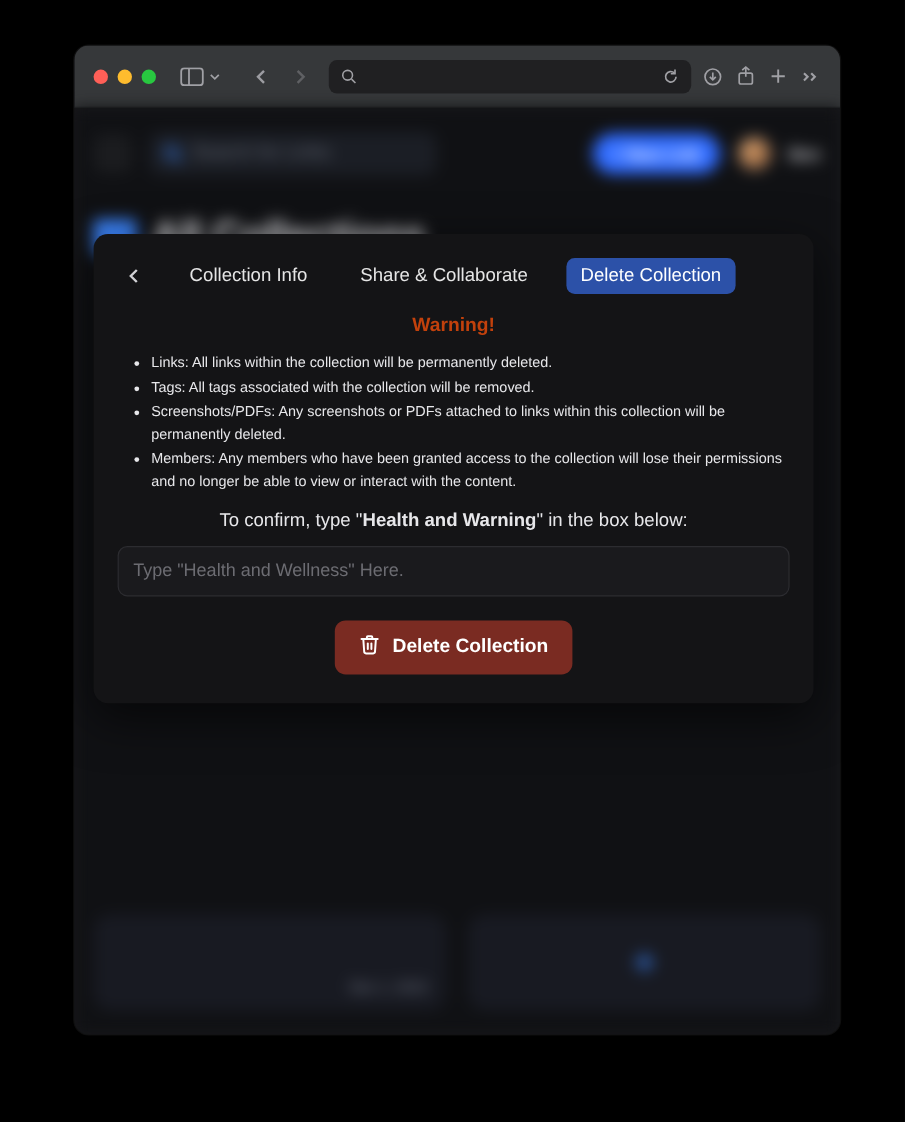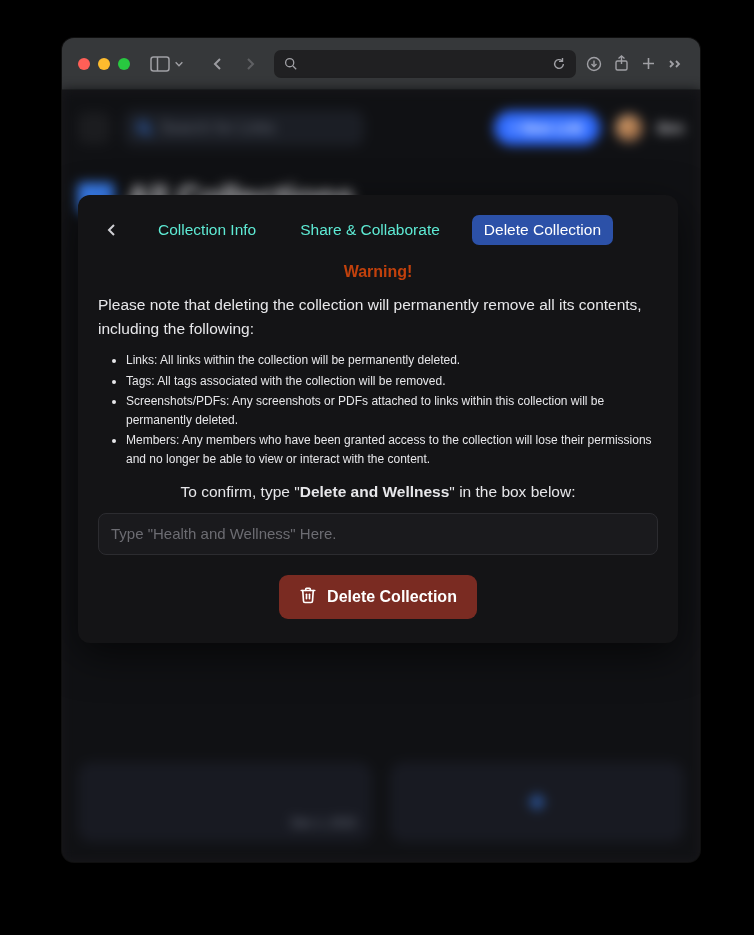--- a/index.html
+++ b/index.html
@@ -109,21 +109,21 @@
       left: 78px;
       width: 600px;
       background: #141416;
       border-radius: 12px;
       padding: 20px 20px 24px 20px;
       color: #e7e7ea;
       box-shadow: 0 12px 40px rgba(0,0,0,0.6);
     }
     .tabs { display: flex; align-items: center; gap: 20px; margin-bottom: 18px; }
     .back-btn { width: 28px; height: 28px; display:flex; align-items:center; justify-content:center; color:#d0d0d4; border-radius:6px; cursor:pointer; }
-    .tab { font-size: 15.5px; color: #5eead4; cursor:pointer; padding: 6px 12px; border-radius: 7px; white-space:nowrap; }
+    .tab { font-size: 15.5px; color: #e5e5e5; cursor:pointer; padding: 6px 12px; border-radius: 7px; white-space:nowrap; }
     .tab.active { background: #2c51a8; color: #fff; font-weight: 500; }
     .warning {
       text-align: center;
       color: #c2410c;
       font-weight: 700;
       font-size: 16px;
       margin-bottom: 12px;
     }
     .body-text { font-size: 15.5px; line-height: 1.55; margin-bottom: 10px; }
     .bullets { list-style: disc; padding-left: 28px; margin: 4px 0 14px 0; }
@@ -274,32 +274,31 @@
           <polyline points="8 2 3 7 8 12"></polyline>
         </svg>
     </div>
     <div class="tab">Collection Info</div>
     <div class="tab">Share &amp; Collaborate</div>
     <div class="tab active">Delete Collection</div>
   </div>
 
   <div class="warning">Warning!</div>
 
-  <p class="body-text">Please note that deleting the collection will permanently remove all its contents, including the following:</p>
 
   <ul class="bullets">
     <li>Links: All links within the collection will be permanently deleted.</li>
     <li>Tags: All tags associated with the collection will be removed.</li>
     <li>Screenshots/PDFs: Any screenshots or PDFs attached to links within this collection will be permanently deleted.</li>
     <li>Members: Any members who have been granted access to the collection will lose their permissions and no longer be able to view or interact with the content.</li>
   </ul>
 
 
   <p class="confirm-line">
-    <span>To confirm, type "</span><span class="strong">Delete and Wellness</span><span>" in the box below:</span>
+    <span>To confirm, type "</span><span class="strong">Health and Warning</span><span>" in the box below:</span>
   </p>
 
   <input class="confirm-input" type="text" placeholder="Type &quot;Health and Wellness&quot; Here." style="">
 
   <div class="delete-row">
     <button class="delete-btn">
       <span>
         <svg viewBox="0 0 24 24" fill="none" stroke="currentColor" stroke-width="2.2" stroke-linecap="round" stroke-linejoin="round">
             <polyline points="3 6 5 6 21 6"></polyline>
             <path d="M19 6l-1 14a2 2 0 0 1-2 2H8a2 2 0 0 1-2-2L5 6"></path>

